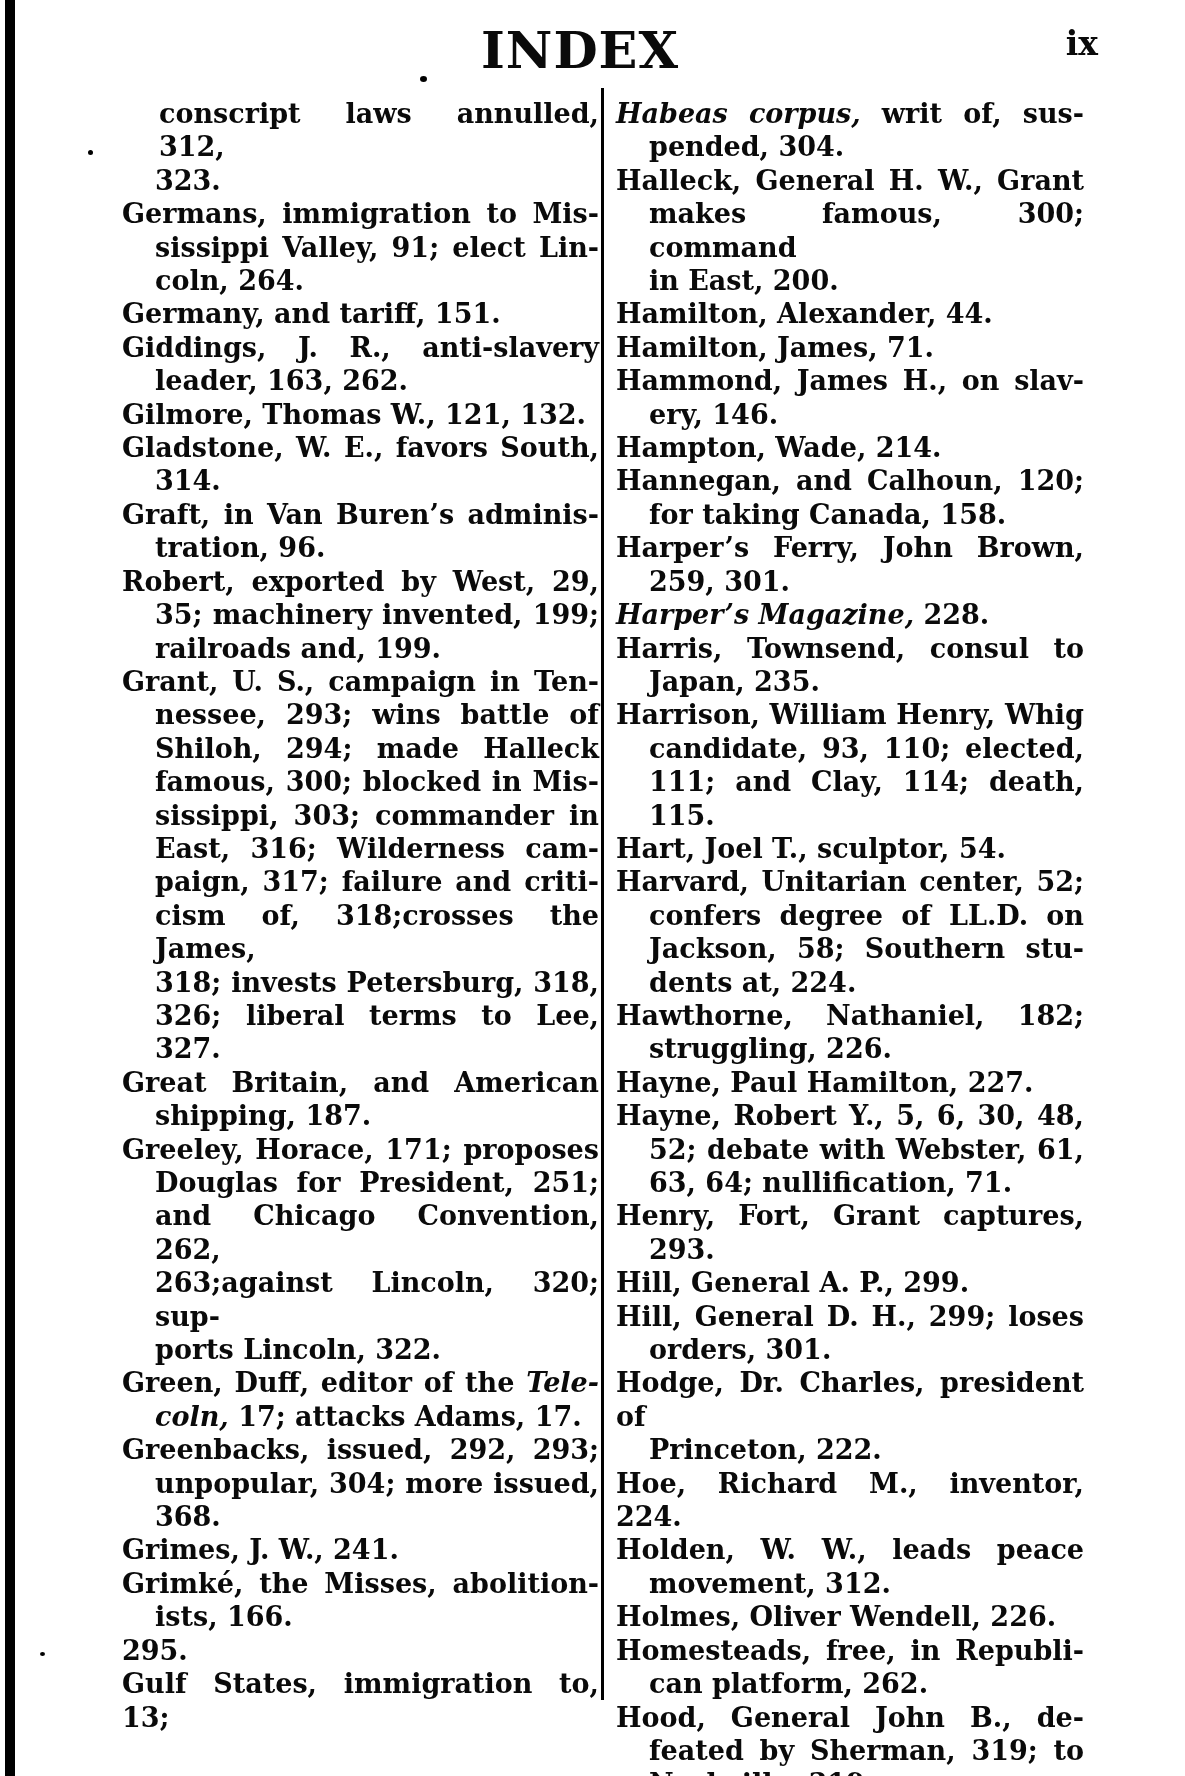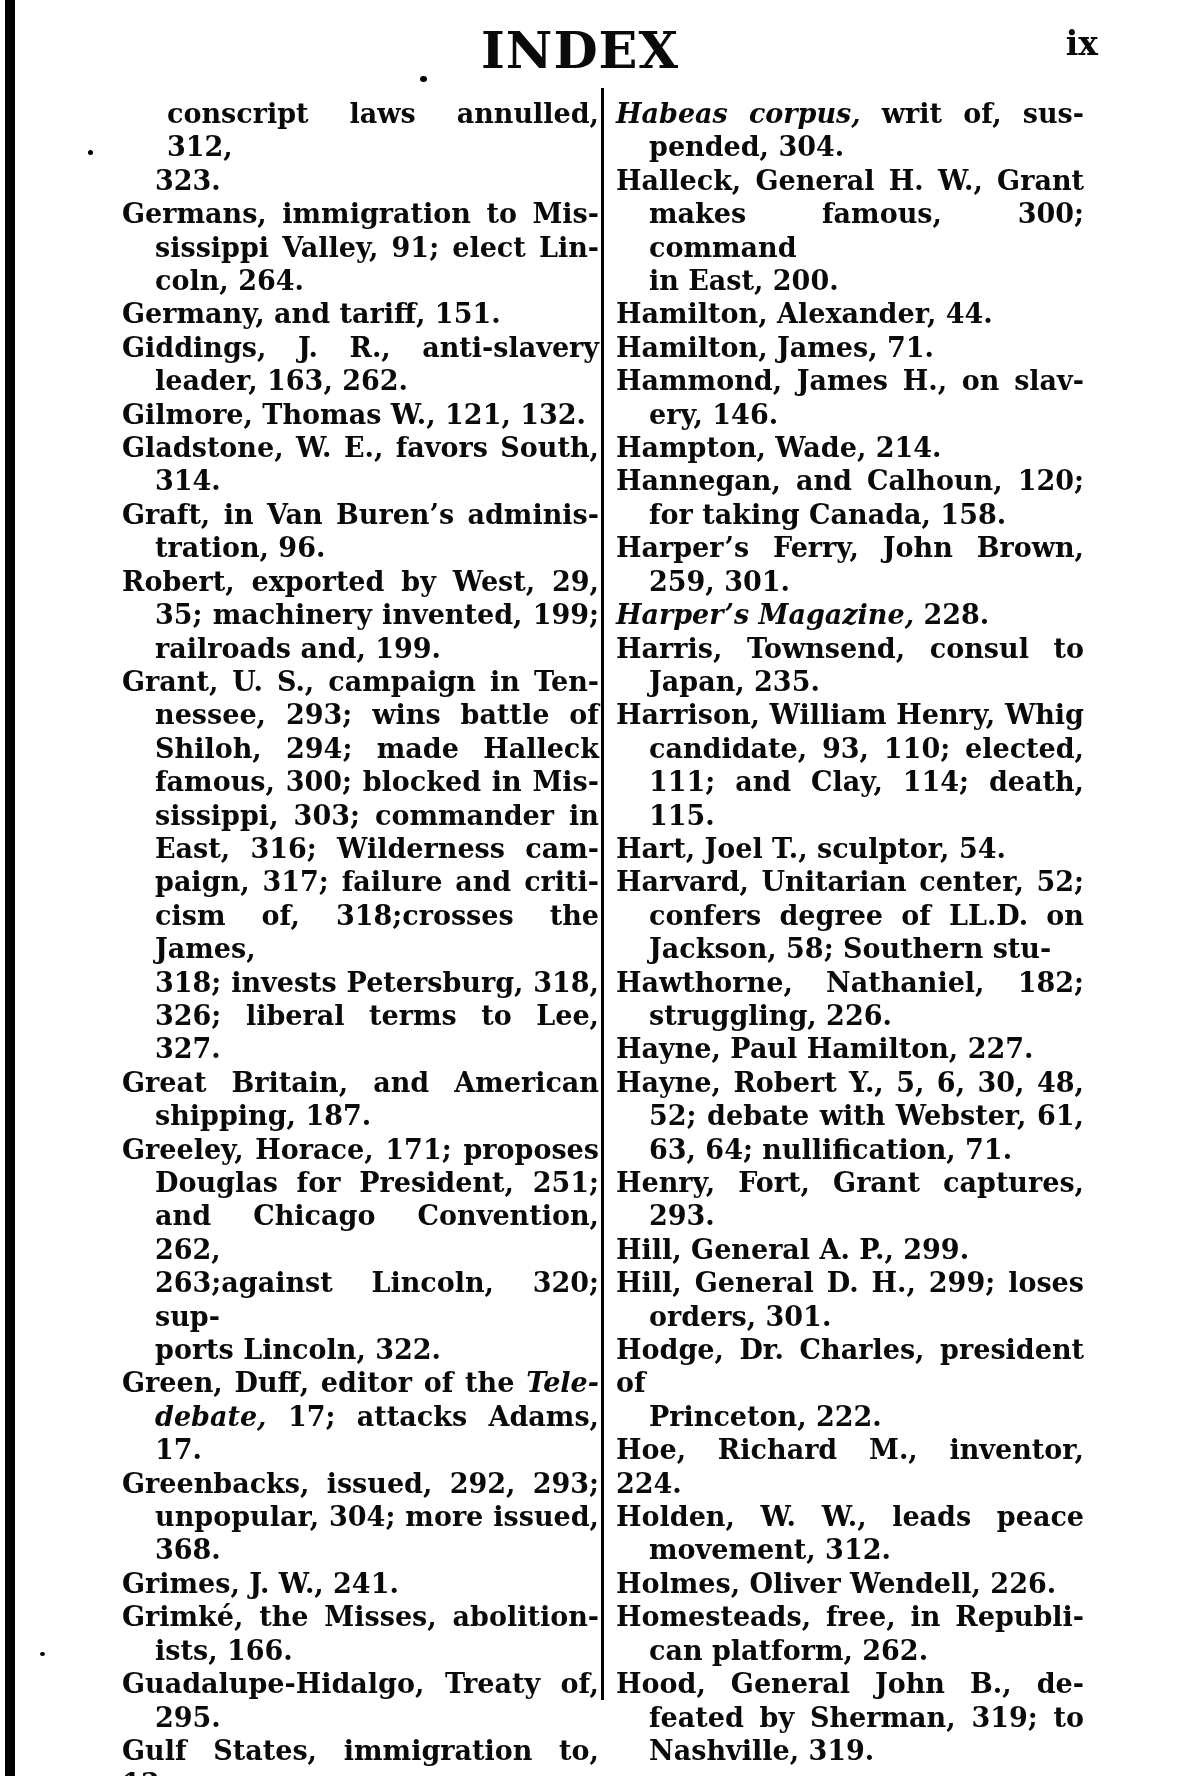--- a/index.html
+++ b/index.html
@@ -31,21 +31,21 @@
   }
   .col {
     position:absolute; top:97px;
     font-size:27px; line-height:33.4px; font-weight:bold;
   }
   .col-left  { left:122px; width:477px; }
   .col-right { left:616px; width:468px; }
   .entry { margin:0; padding-left:33px; }
   .entry .ln { display:block; text-align:justify; text-align-last:justify; }
   .entry .ln:first-child { margin-left:-33px; }
-  .entry.cont .ln:first-child { margin-left:12px; }
+  .entry.cont .ln:first-child { margin-left:4px; }
   .entry .ln:last-child { text-align-last:left; }
   .it { font-style:italic; }
   .speck { position:absolute; background:#000; border-radius:50%; }
   .speck1 { left:420px; top:76px;  width:7px; height:6px; }
   .speck2 { left:88px;  top:150px; width:5px; height:5px; }
   .speck3 { left:40px;  top:1652px; width:5px; height:4px; }
 </style>
 </head>
 <body>
 
@@ -108,36 +108,35 @@
       </p>
       <p class="entry">
         <span class="ln"><span>Greeley, Horace, 171; proposes</span></span>
         <span class="ln"><span>Douglas for President, 251;</span></span>
         <span class="ln"><span>and Chicago Convention, 262,</span></span>
         <span class="ln"><span>263;against Lincoln, 320; sup-</span></span>
         <span class="ln"><span>ports Lincoln, 322.</span></span>
       </p>
       <p class="entry">
         <span class="ln"><span>Green, Duff, editor of the </span><span class="it">Tele-</span></span>
-        <span class="ln"><span class="it">debate,</span><span> 17; attacks Adams, 17.</span></span>
+        <span class="ln"><span class="it">coln,</span><span> 17; attacks Adams, 17.</span></span>
       </p>
       <p class="entry">
         <span class="ln"><span>Greenbacks, issued, 292, 293;</span></span>
         <span class="ln"><span>unpopular, 304; more issued,</span></span>
         <span class="ln"><span>368.</span></span>
       </p>
       <p class="entry">
         <span class="ln"><span>Grimes, J. W., 241.</span></span>
       </p>
       <p class="entry">
         <span class="ln"><span>Grimké, the Misses, abolition-</span></span>
         <span class="ln"><span>ists, 166.</span></span>
       </p>
       <p class="entry">
-        <span class="ln"><span>Guadalupe-Hidalgo, Treaty of,</span></span>
         <span class="ln"><span>295.</span></span>
       </p>
       <p class="entry">
         <span class="ln"><span>Gulf States, immigration to, 13;</span></span>
       </p>
     </div>
   <div class="col col-right">
       <p class="entry">
         <span class="ln"><span class="it">Habeas corpus,</span><span> writ of, sus-</span></span>
         <span class="ln"><span>pended, 304.</span></span>
@@ -181,20 +180,21 @@
         <span class="ln"><span>111; and Clay, 114; death,</span></span>
         <span class="ln"><span>115.</span></span>
       </p>
       <p class="entry">
         <span class="ln"><span>Hart, Joel T., sculptor, 54.</span></span>
       </p>
       <p class="entry">
         <span class="ln"><span>Harvard, Unitarian center, 52;</span></span>
         <span class="ln"><span>confers degree of LL.D. on</span></span>
         <span class="ln"><span>Jackson, 58; Southern stu-</span></span>
+        <span class="ln"><span>dents at, 224.</span></span>
       </p>
       <p class="entry">
         <span class="ln"><span>Hawthorne, Nathaniel, 182;</span></span>
         <span class="ln"><span>struggling, 226.</span></span>
       </p>
       <p class="entry">
         <span class="ln"><span>Hayne, Paul Hamilton, 227.</span></span>
       </p>
       <p class="entry">
         <span class="ln"><span>Hayne, Robert Y., 5, 6, 30, 48,</span></span>

